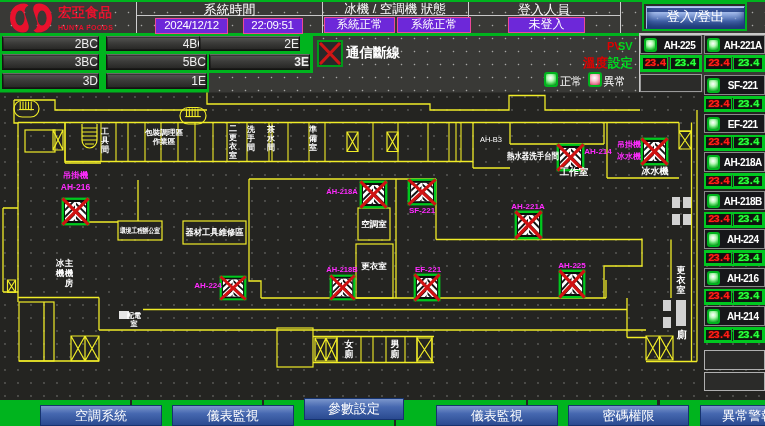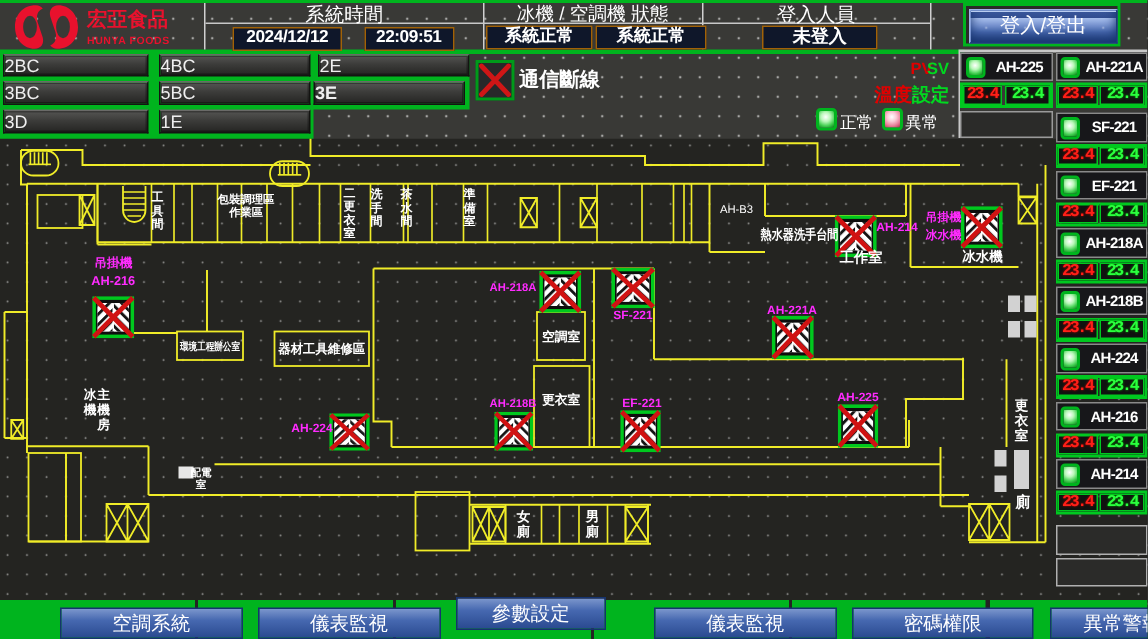--- a/index.html
+++ b/index.html
@@ -1,25 +1,25 @@
 <!DOCTYPE html>
 <html><head>
 <meta charset="utf-8">
 <style>
   html,body{margin:0;padding:0;}
   body{width:765px;height:426px;overflow:hidden;position:relative;
     background:#393936;font-family:"Liberation Sans",sans-serif;
     background-image:radial-gradient(rgba(255,255,255,.55) .6px,rgba(255,255,255,0) 1.1px);
     background-size:13px 13px;background-position:5px 6px;}
   .a{position:absolute;}
-  .gb{position:absolute;border:2px solid #a16207;background:#0f172a;color:#fff;
-     text-align:center;box-sizing:border-box;font-weight:bold;}
+  .gb{position:absolute;border:2px solid #ec4899;background:#6d28d9;color:#fff;
+     text-align:center;box-sizing:border-box;}
   .dots{background-image:radial-gradient(rgba(255,255,255,.5) .6px,rgba(255,255,255,0) 1.1px);
      background-size:13px 13px;background-position:4px 5px;}
-  .btn{position:absolute;box-sizing:border-box;color:#efefef;text-align:left;
+  .btn{position:absolute;box-sizing:border-box;color:#efefef;text-align:right;
      background:linear-gradient(#555553,#3c3c3a 45%,#252523);
      border:1px solid #141412;border-top-color:#6a6a68;box-shadow:inset 0 0 0 1px #00000055;
      font-size:12px;}
   .nvb{position:absolute;box-sizing:border-box;color:#fff;text-align:center;
      background:linear-gradient(#7b96cc,#4668b0 40%,#2a4a90);
      border:1px solid #16336e;font-size:13px;margin-left:36px;}
   .lamp{position:absolute;box-sizing:border-box;border:2px solid #00b41e;border-radius:3px;
      background:radial-gradient(circle at 45% 36%,#ffffff,#b8f7b8 35%,#41cf50 68%,#0b7a18);}
   .lampr{background:radial-gradient(circle at 45% 36%,#ffffff,#fac8d4 35%,#e87c96 68%,#a33048);}
   .ubx{position:absolute;box-sizing:border-box;background:#17171a;border:1px solid #8a8a8a;
@@ -74,21 +74,21 @@
     background-image:linear-gradient(rgba(190,210,250,.8),rgba(90,120,190,.25) 45%,rgba(20,40,100,.45)),radial-gradient(rgba(255,255,255,.5) .6px,rgba(255,255,255,0) 1.1px);
     background-size:100% 100%,13px 13px;
     color:#fff;font-size:13.5px;text-align:center;line-height:20px;">登入/登出</div>
 </div>
 
 <div class="a" style="left:0;top:33.5px;width:208.5px;height:59px;background:#00b41e;"></div>
 
 <div class="a" style="left:205.5px;top:33.5px;width:107px;height:39px;background:#00b41e;"></div>
 <div class="btn dots" style="left:2px;top:35.5px;width:97px;height:15.5px;line-height:14px;">2BC</div>
 <div class="btn dots" style="left:106px;top:35.5px;width:101px;height:15.5px;line-height:14px;">4BC</div>
-<div class="btn dots" style="left:212px;top:35.5px;width:101px;height:15.5px;line-height:14px;">2E</div>
+<div class="btn dots" style="left:199px;top:35.5px;width:101px;height:15.5px;line-height:14px;">2E</div>
 <div class="btn dots" style="left:2px;top:54px;width:97px;height:15.5px;line-height:14px;">3BC</div>
 <div class="btn dots" style="left:106px;top:54px;width:101px;height:15.5px;line-height:14px;">5BC</div>
 <div class="btn dots" style="left:209px;top:54px;width:101px;height:15.5px;line-height:14px;font-weight:bold;">3E</div>
 <div class="btn dots" style="left:2px;top:73px;width:97px;height:15.5px;line-height:14px;">3D</div>
 <div class="btn dots" style="left:106px;top:73px;width:101px;height:15.5px;line-height:14px;">1E</div>
 
 <div class="a" style="left:317px;top:40px;width:26px;height:27px;border:2px solid #009a1a;background:#28282a;box-sizing:border-box;">
  <svg width="22" height="23" viewBox="0 0 22 23">
       <path d="M2,2 L20,21 M20,2 L2,21" stroke="#cf1616" stroke-width="3.2" stroke-linecap="round"></path>
     </svg>

